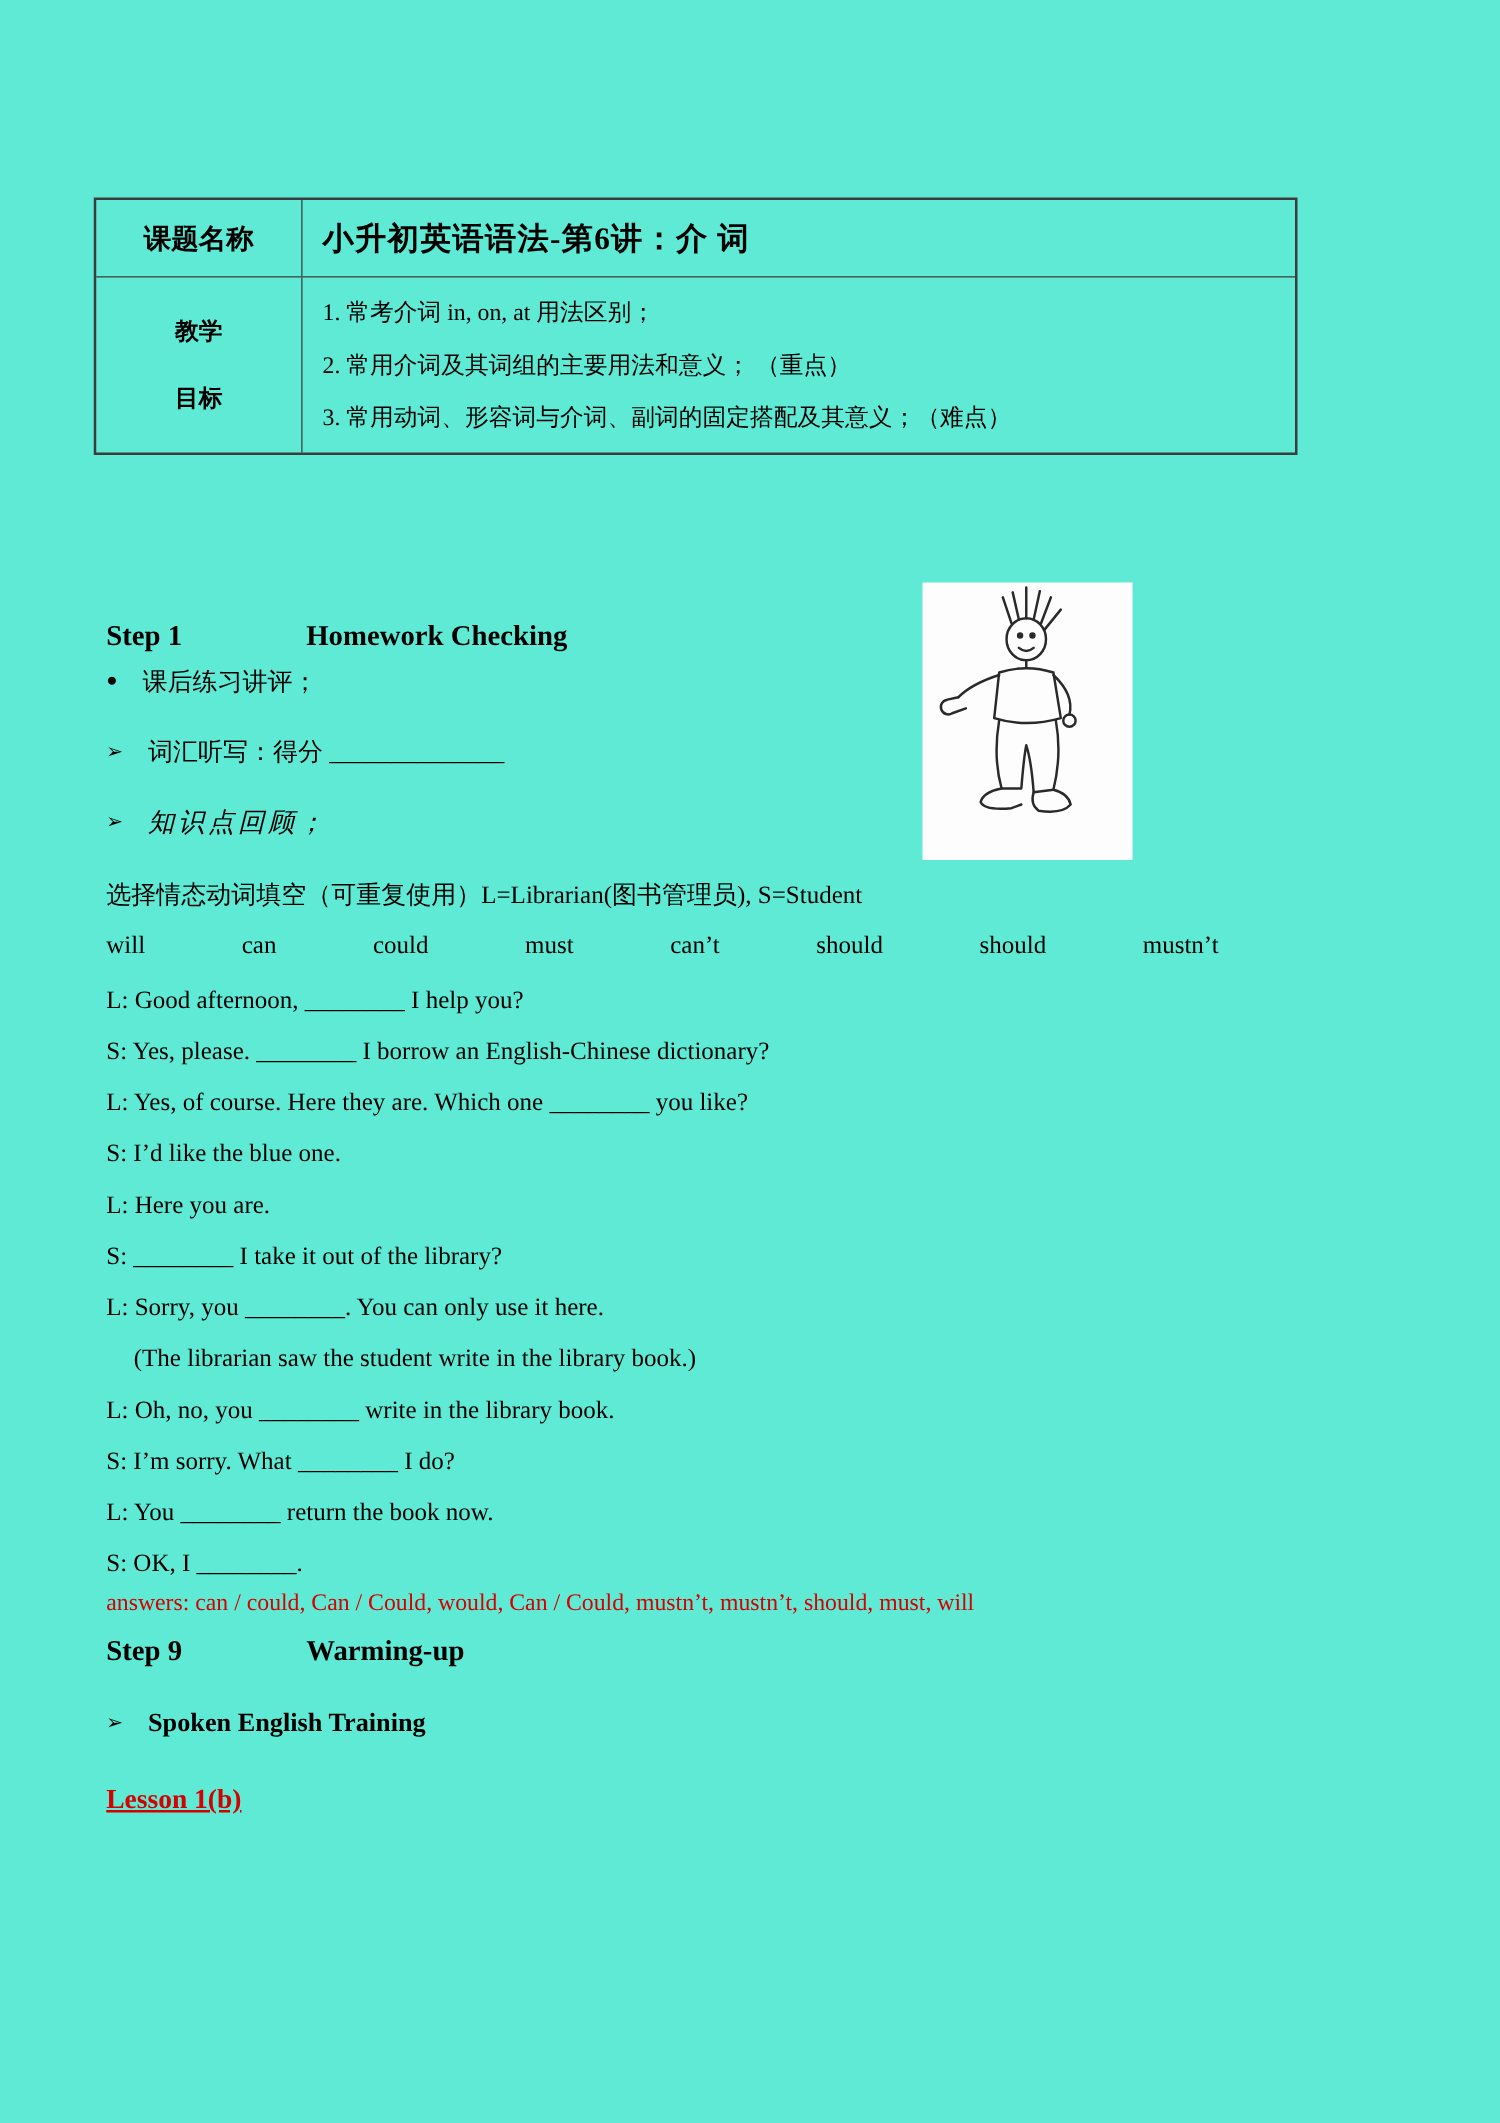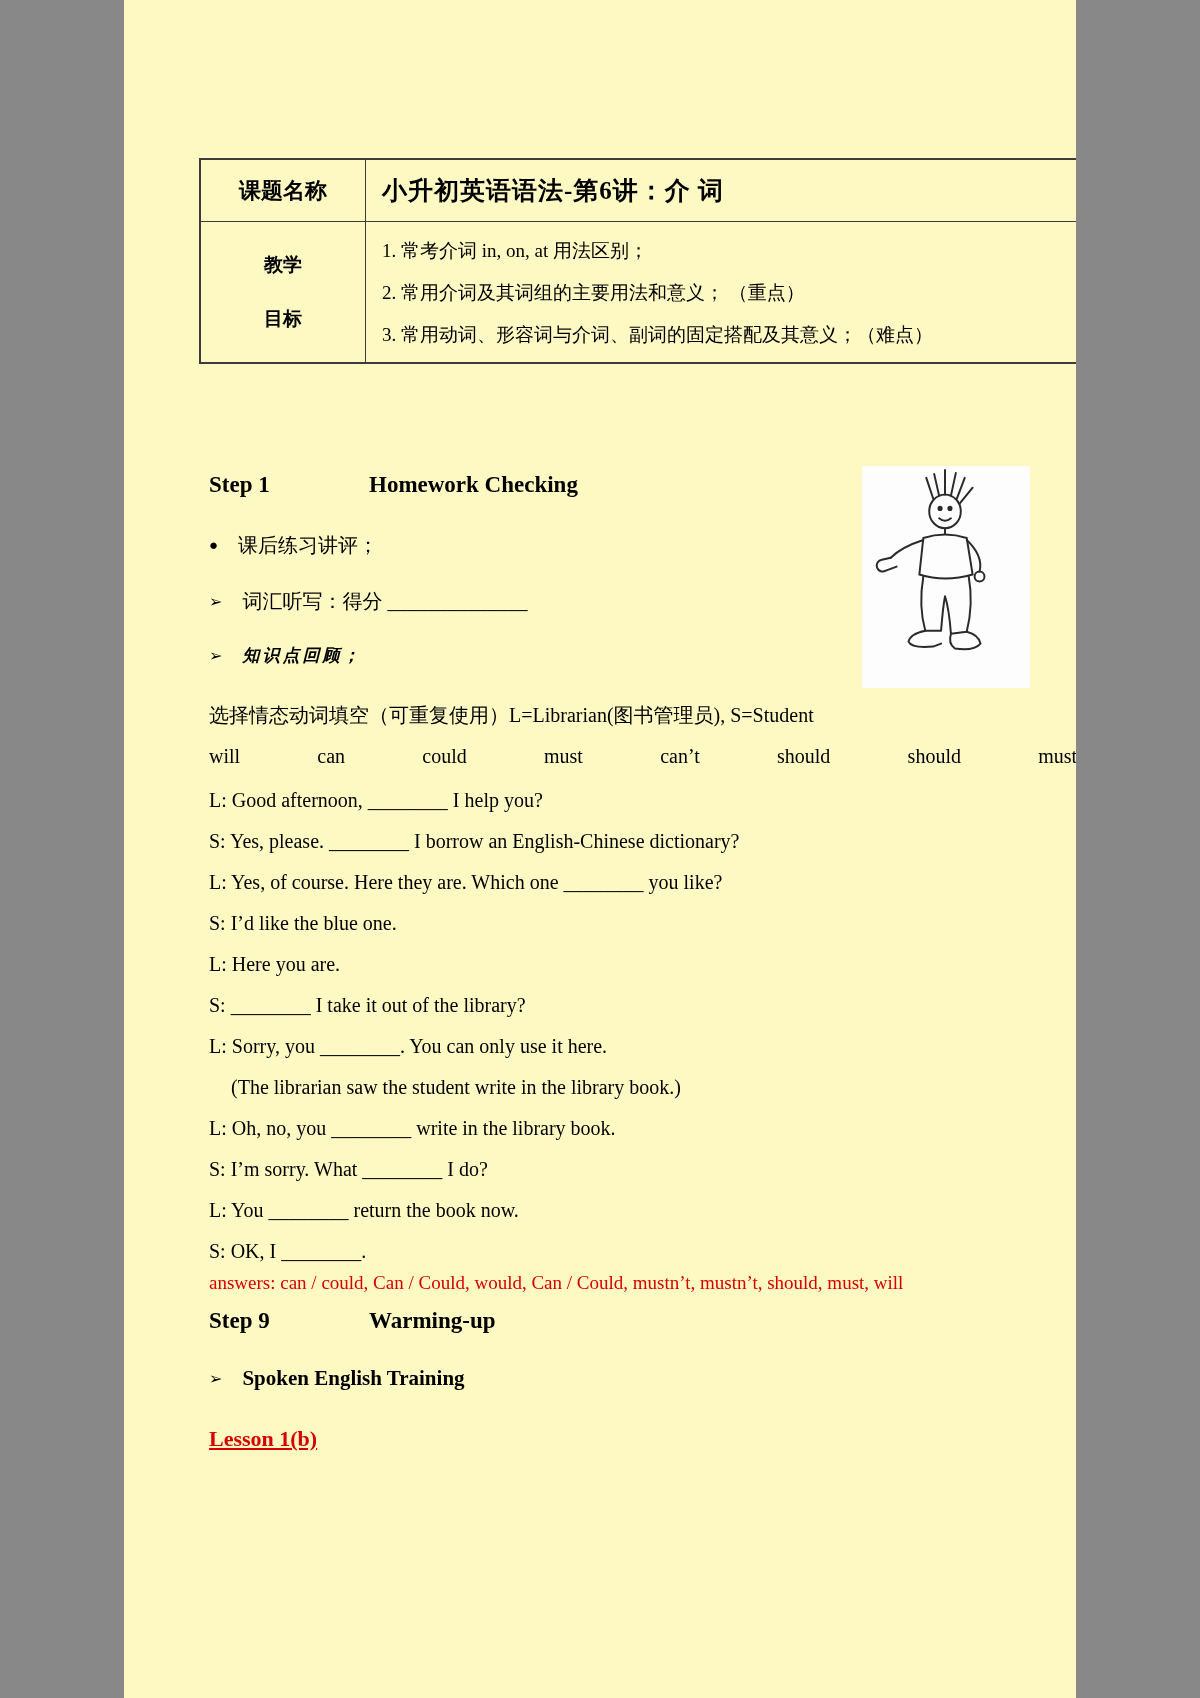--- a/index.html
+++ b/index.html
@@ -1,21 +1,21 @@
 <!DOCTYPE html>
 <html style="--accent-red: #d60000;"><head>
 <meta charset="utf-8">
 <style>
   * { box-sizing: border-box; }
   html,body { margin:0; padding:0; background:#888; }
   .page {
     position:relative;
-    width:952px; height:1698px;
+    width:1200px; height:1698px;
     margin:0 auto;
-    background:#fef9c3;
+    background:#5eead4;
     font-family:"Liberation Serif","DejaVu Serif",serif;
     color:#000;
     overflow:hidden;
   }
 
   
   .ht { position:absolute; left:75px; top:158px; width:963px; border:2px solid #3c3c3c; }
   .ht-row { display:flex; }
   .ht-row1 { border-bottom:1.5px solid #3c3c3c; min-height:62px; }
   .ht-labelcell { width:165px; border-right:1.5px solid #3c3c3c; display:flex; flex-direction:column; align-items:center; justify-content:center; font-weight:bold; }
@@ -25,21 +25,21 @@
   .ht-goals { flex:1; padding:8px 16px 6px 16px; font-size:19px; }
   .ht-goal { line-height:42px; white-space:nowrap; }
 
   
   .step-heading { position:absolute; left:85px; font-size:23px; font-weight:bold; display:flex; }
   .step-heading .step-label { width:160px; }
 
   .bullet-line { position:absolute; left:85px; display:flex; align-items:center; gap:20px; font-size:20px; }
   .dot-icon { font-size:15px; line-height:1; }
   .arrow-icon { font-size:16px; line-height:1; }
-  .script-text { font-weight:bold; font-style:italic; font-size:17px; letter-spacing:3px; }
+  .script-text { font-weight:normal; font-style:italic; font-size:21px; letter-spacing:3px; }
   .bold-text { font-weight:bold; font-size:21px; font-family:"Liberation Serif","DejaVu Serif",serif; }
 
   .intro-line { position:absolute; left:85px; font-size:20px; }
 
   .modal-row { position:absolute; left:85px; width:890px; display:flex; justify-content:space-between; font-size:20px; }
 
   .dialogue { position:absolute; left:85px; width:960px; font-size:20px; }
   .dialogue-line { line-height:41px; white-space:nowrap; }
   .dialogue-line:nth-child(8) { padding-left:22px; }
 
@@ -67,21 +67,21 @@
         <span>目标</span>
       </div>
       <div class="ht-goals">
         <div class="ht-goal">1. 常考介词 in, on, at 用法区别；</div>
         <div class="ht-goal">2. 常用介词及其词组的主要用法和意义； （重点）</div>
         <div class="ht-goal">3. 常用动词、形容词与介词、副词的固定搭配及其意义；（难点）</div>
       </div>
     </div>
   </div>
 
-  <div class="step-heading" style="top:472px;">
+  <div class="step-heading" style="top:496px;">
     <span class="step-label">Step 1</span>
     <span>Homework Checking</span>
   </div>
 
   <div class="cartoon">
     <svg viewBox="0 0 170 225" width="168" height="222">
       <g fill="none" stroke="#2a2a2a" stroke-width="2" stroke-linecap="round" stroke-linejoin="round">
         <path d="M78 30 L73 8 M84 29 L84 4 M90 30 L95 7 M96 33 L104 12 M72 33 L65 12 M99 38 L112 22"></path>
         <ellipse cx="84" cy="46" rx="16" ry="17"></ellipse>
         <circle cx="79" cy="43" r="1.6" fill="#2a2a2a"></circle>

